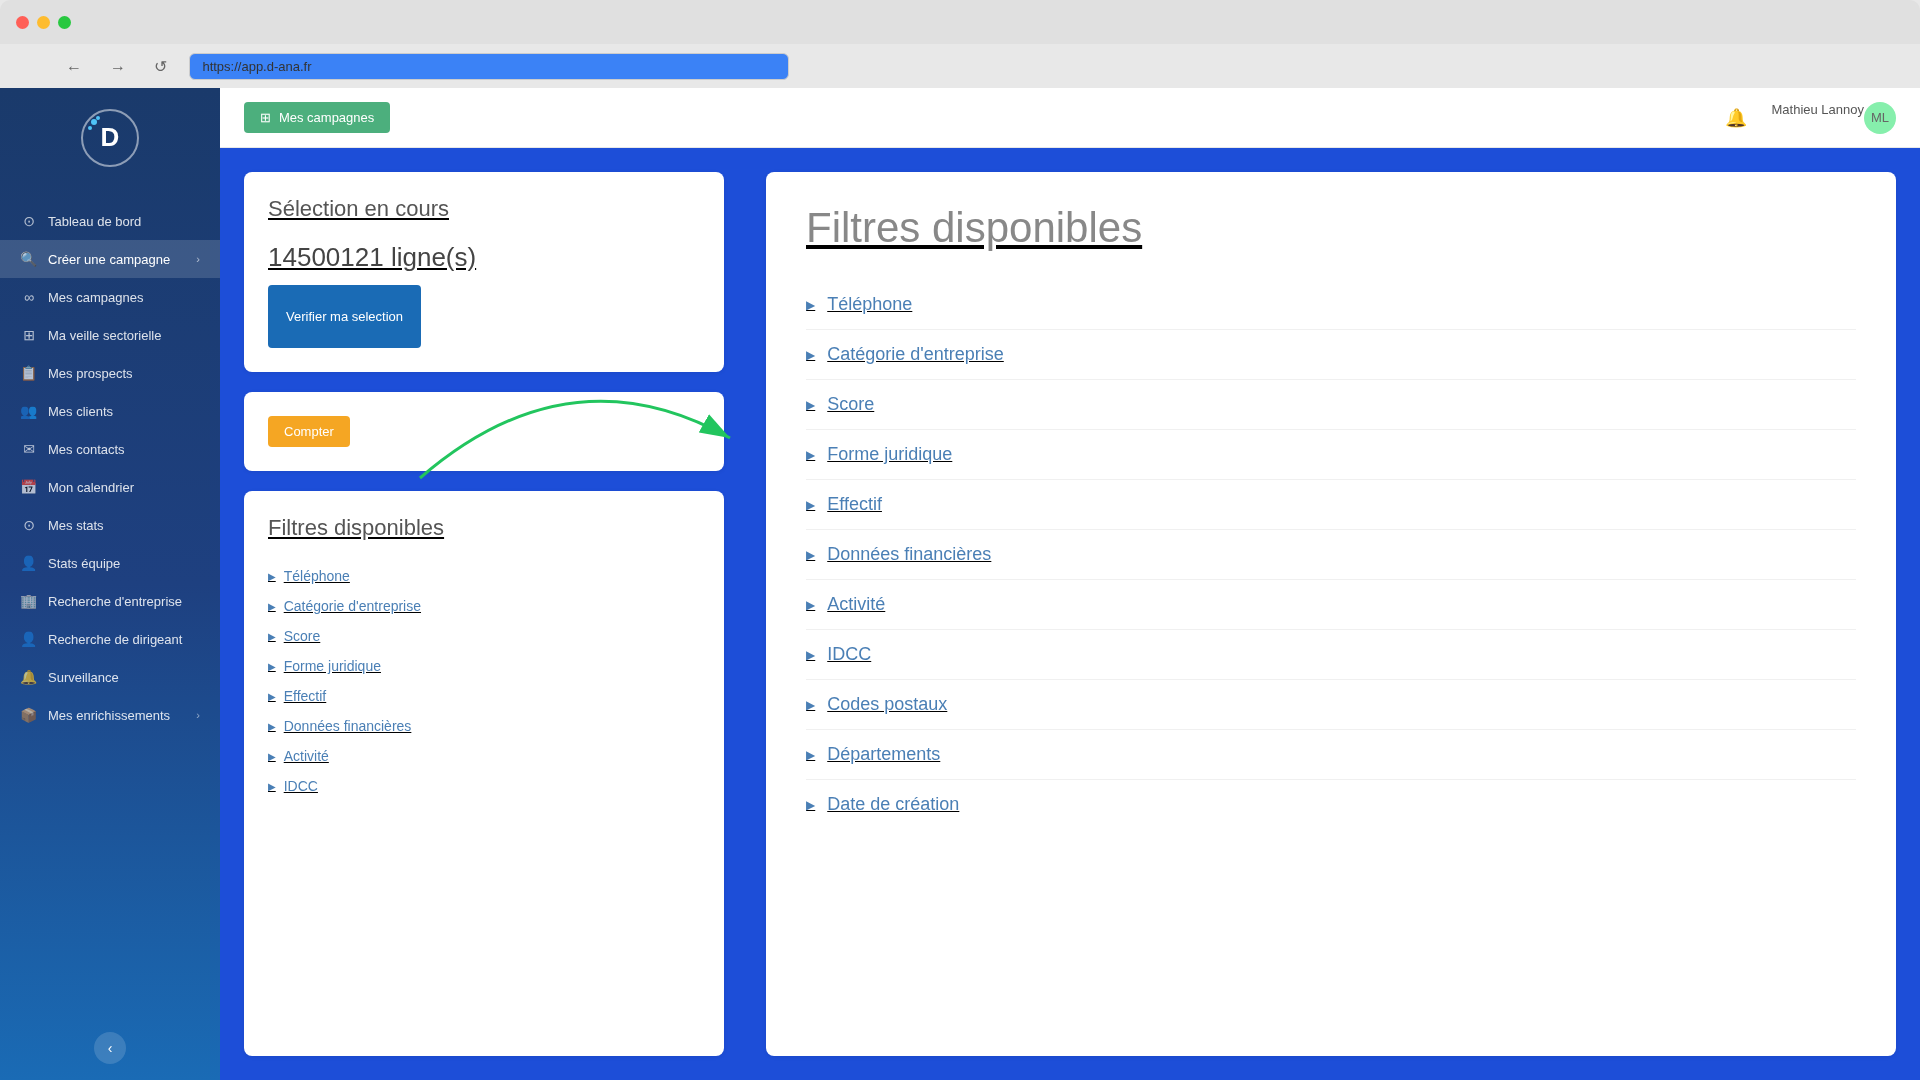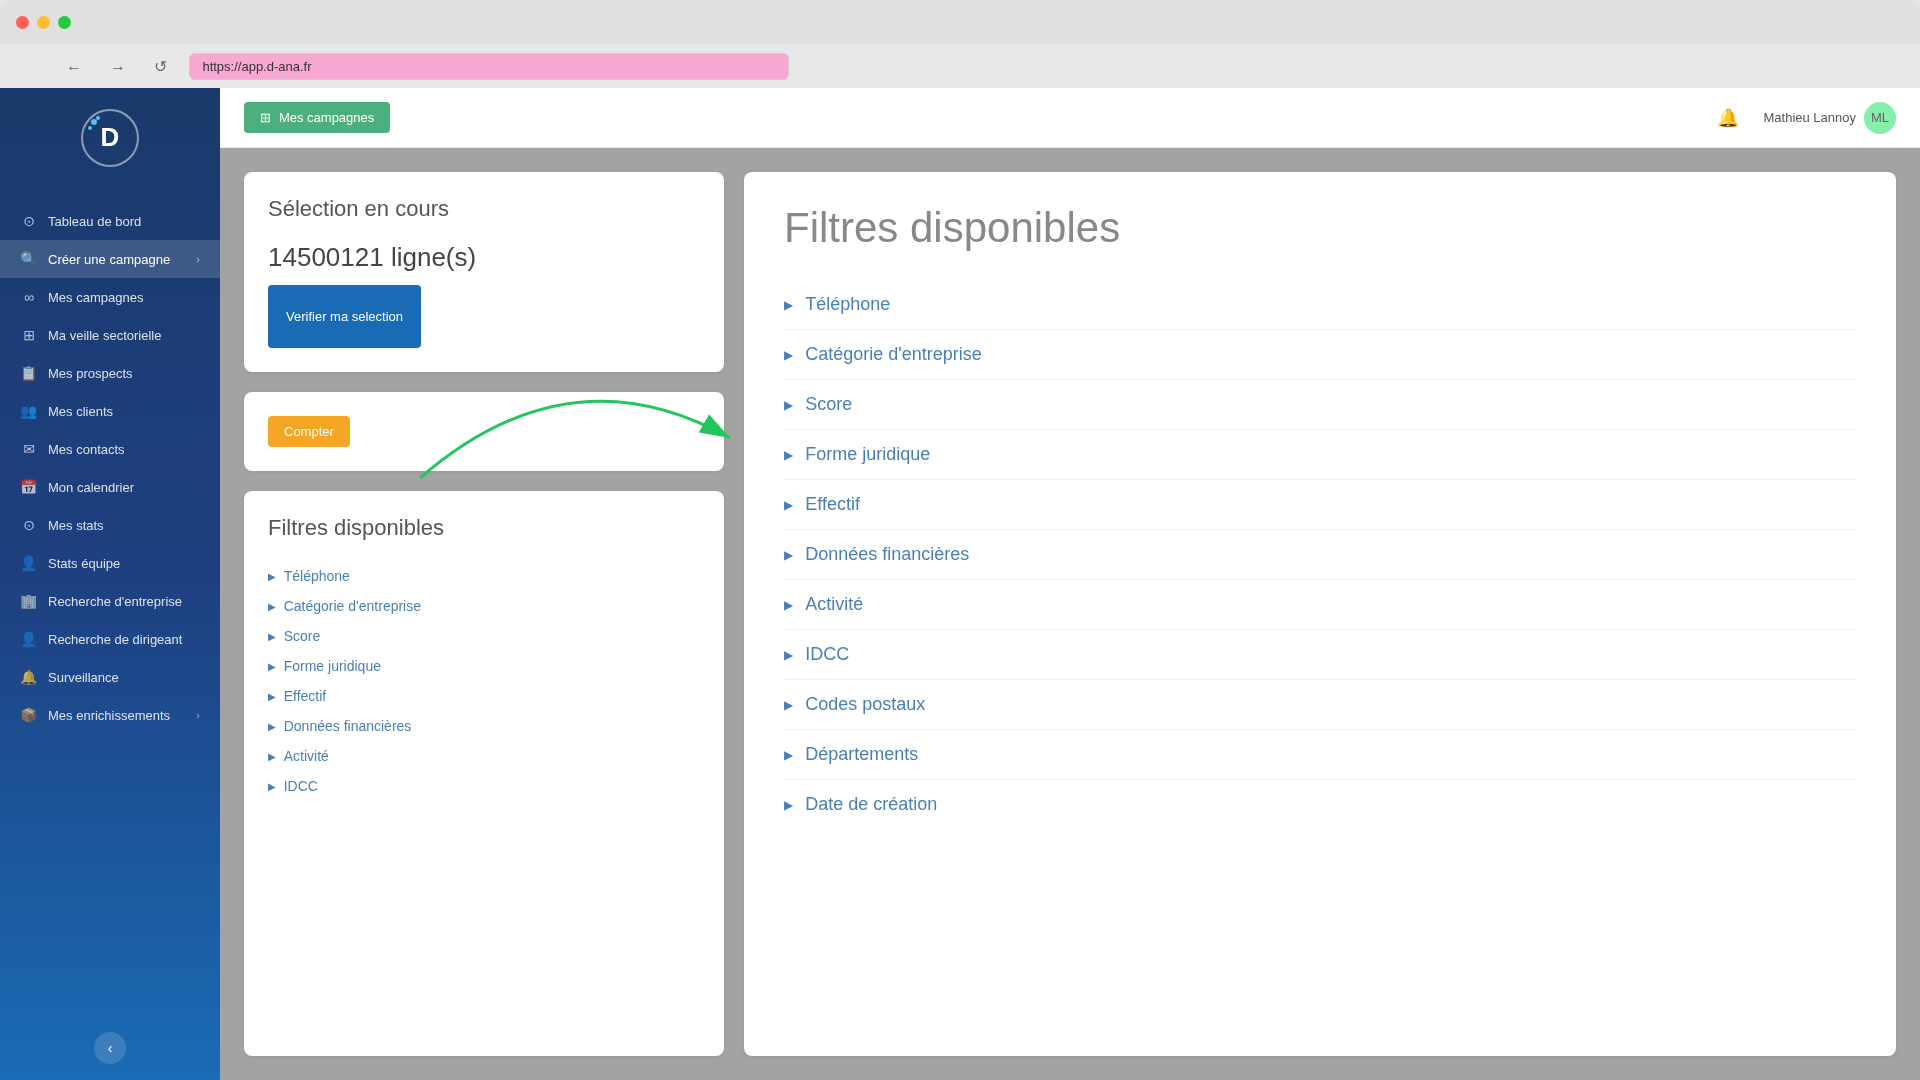--- a/index.html
+++ b/index.html
@@ -7,21 +7,21 @@
 
     
     .browser-chrome { background: #e8e8e8; padding: 0; }
     .browser-titlebar { background: #e0e0e0; height: 44px; display: flex; align-items: center; padding: 0 16px; gap: 8px; border-radius: 10px 10px 0 0; }
     .traffic-light { width: 13px; height: 13px; border-radius: 50%; }
     .tl-red { background: #ff5f57; }
     .tl-yellow { background: #febc2e; }
     .tl-green { background: #28c840; }
     .browser-addressbar { background: #e8e8e8; height: 44px; display: flex; align-items: center; padding: 0 60px; gap: 16px; }
     .nav-btn { background: none; border: none; font-size: 16px; color: #666; cursor: pointer; padding: 4px 6px; }
-    .url-bar { flex: 1; max-width: 600px; background: #f9a8d4; border: 1px solid #ccc; border-radius: 6px; padding: 5px 12px; font-size: 13px; color: #333; }
+    .url-bar { flex: 1; max-width: 600px; background: #3b82f6; border: 1px solid #ccc; border-radius: 6px; padding: 5px 12px; font-size: 13px; color: #333; }
 
     
     .app-container { display: flex; height: calc(1080px - 88px); }
 
     
     .sidebar { width: 220px; background: linear-gradient(180deg, #1a3a6b 0%, #1e4080 50%, #1a6bb5 100%); display: flex; flex-direction: column; padding: 0; flex-shrink: 0; }
     .sidebar-logo { padding: 20px; text-align: center; }
     .logo-icon { width: 60px; height: 60px; margin: 0 auto; }
     .sidebar-nav { flex: 1; padding: 10px 0; }
     .nav-item { display: flex; align-items: center; gap: 10px; padding: 11px 20px; color: rgba(255,255,255,0.85); font-size: 13px; cursor: pointer; transition: background 0.2s; }
@@ -32,21 +32,21 @@
     .collapse-btn { background: rgba(255,255,255,0.15); border: none; color: white; width: 32px; height: 32px; border-radius: 50%; cursor: pointer; font-size: 14px; }
 
     
     .main-content { flex: 1; display: flex; flex-direction: column; overflow: hidden; }
 
     
     .topbar { background: white; height: 60px; display: flex; align-items: center; padding: 0 24px; border-bottom: 1px solid #e8e8e8; gap: 16px; }
     .mes-campagnes-btn { background: #4caf7d; color: white; border: none; padding: 8px 16px; border-radius: 4px; font-size: 13px; cursor: pointer; display: flex; align-items: center; gap: 8px; }
     .topbar-spacer { flex: 1; }
     .topbar-notif { color: #aaa; font-size: 18px; cursor: pointer; margin-right: 8px; }
-    .topbar-user { display: flex; align-items: center; gap: 8px; color: #555; font-size: 13px; cursor: pointer; }
+    .topbar-user { display: flex; color: #555; font-size: 13px; cursor: pointer; }
     .user-avatar { width: 32px; height: 32px; border-radius: 50%; background: #86efac; display: flex; align-items: center; justify-content: center; font-size: 13px; color: #666; }
 
     
     .left-panel { width: 480px; flex-shrink: 0; display: flex; flex-direction: column; gap: 20px; }
 
     
     .selection-card { background: white; border-radius: 8px; padding: 24px; box-shadow: 0 1px 4px rgba(0,0,0,0.08); }
     .section-title { font-size: 22px; color: #555; font-weight: 300; margin-bottom: 20px; }
     .ligne-count { font-size: 26px; color: #444; font-weight: 400; margin-bottom: 12px; }
     .verify-btn { background: #1a6bb5; color: white; border: none; padding: 24px 18px; border-radius: 4px; font-size: 13px; cursor: pointer; }
@@ -62,21 +62,21 @@
     .filtre-arrow { font-size: 10px; color: #4a7fb5; }
 
     
     .right-panel { flex: 1; }
     .right-card { background: white; border-radius: 8px; padding: 32px 40px; box-shadow: 0 1px 4px rgba(0,0,0,0.08); height: 100%; }
     .right-title { font-size: 42px; color: #888; font-weight: 300; margin-bottom: 28px; }
     .right-filtre-item { display: flex; align-items: center; gap: 12px; padding: 14px 0; border-bottom: 1px solid #f0f0f0; color: #4a7fb5; font-size: 18px; cursor: pointer; }
     .right-filtre-item:last-child { border-bottom: none; }
     .right-filtre-arrow { font-size: 12px; color: #4a7fb5; }
 
-    .content-wrapper { position: relative; display: flex; flex: 1; overflow: hidden; gap: 20px; padding: 24px; background: #a3a3a3; }
+    .content-wrapper { position: relative; display: flex; flex: 1; overflow: hidden; gap: 42px; padding: 24px; background: #1d4ed8; text-decoration: underline; }
   </style>
 </head>
 <body>
 
 <div class="browser-chrome">
   <div class="browser-titlebar">
     <div class="traffic-light tl-red"></div>
     <div class="traffic-light tl-yellow"></div>
     <div class="traffic-light tl-green"></div>
   </div>

